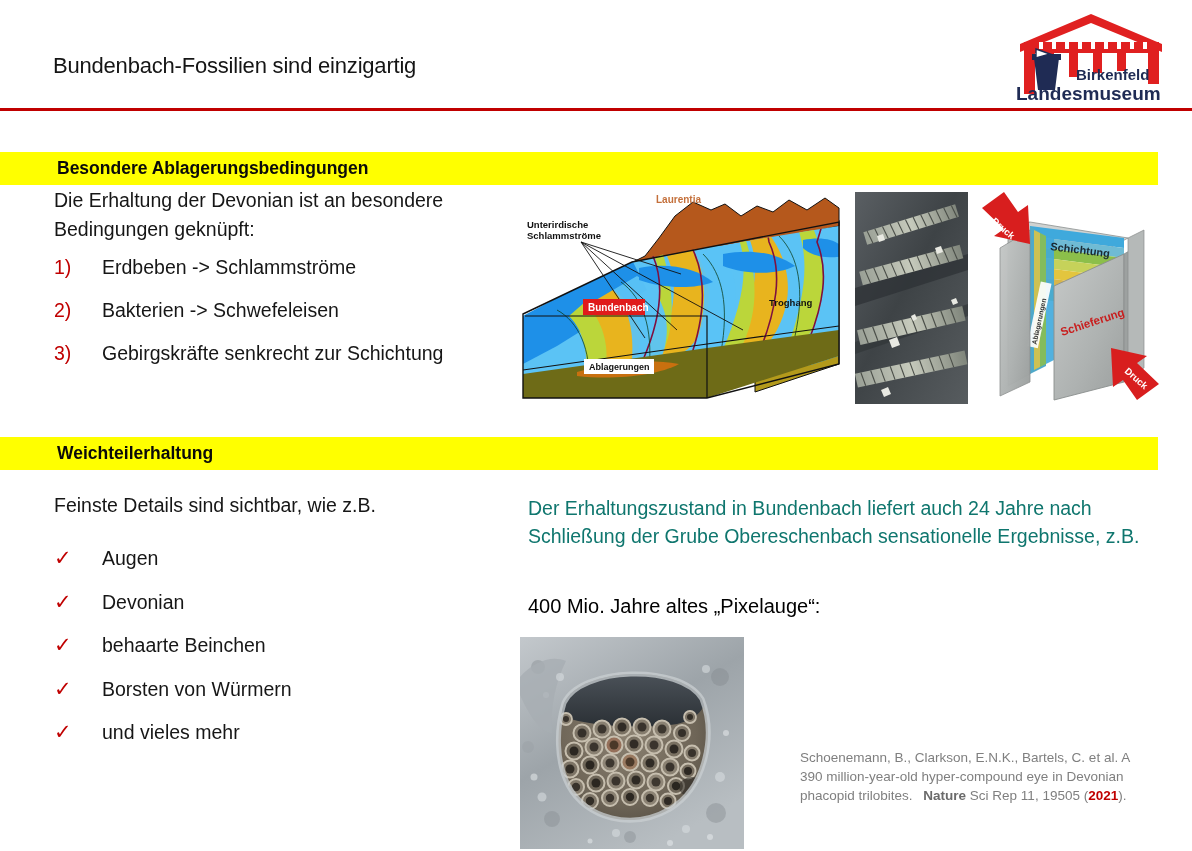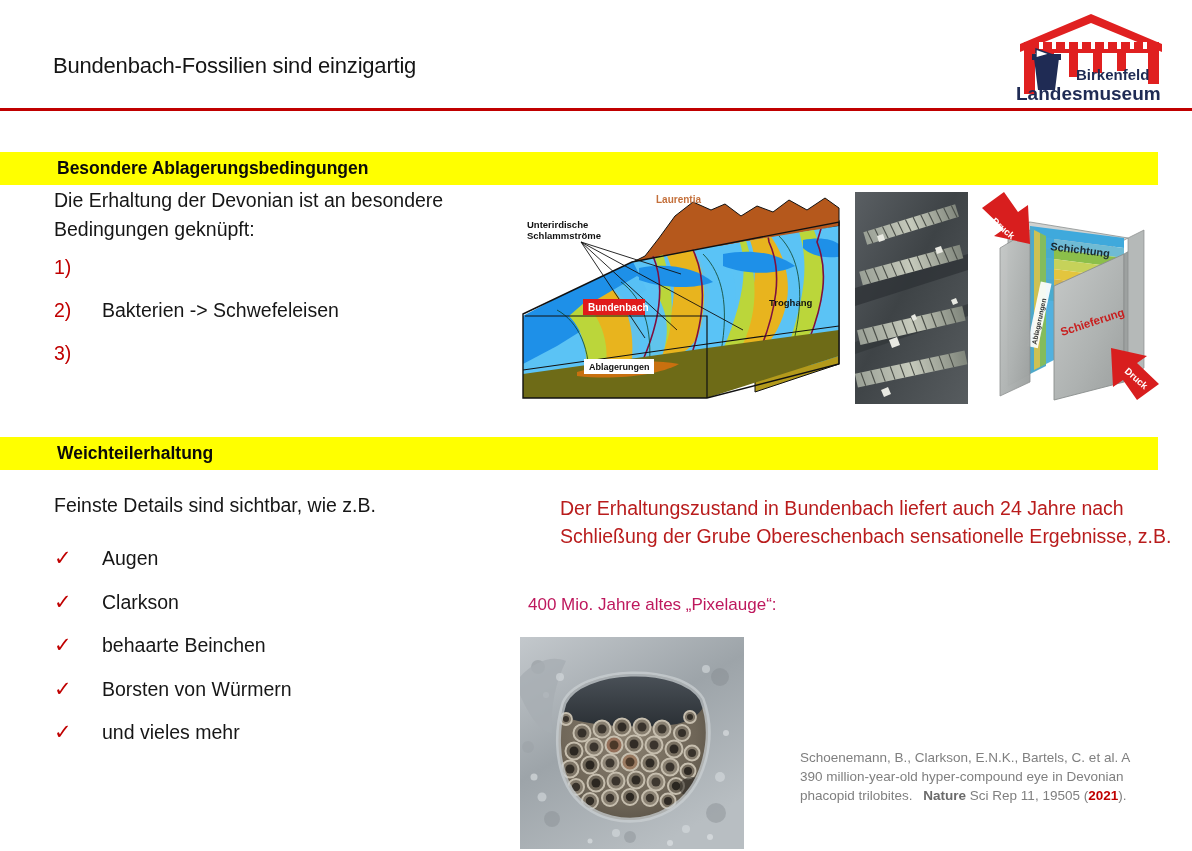--- a/index.html
+++ b/index.html
@@ -145,28 +145,27 @@
     transform: translateY(-1px);
   }
 
   
   .preserve-text {
     position: absolute;
     left: 528px; top: 494px;
     width: 615px;
     font-size: 19.5px;
     line-height: 28px;
-    color: #b91c1c;
-    margin-left: 32px;
+    color: #0f766e;
   }
   .pixel-eye-text {
     position: absolute;
     left: 528px; top: 595px;
-    font-size: 17px;
-    color: #be185d;
+    font-size: 20px;
+    color: #000000;
     white-space: nowrap;
   }
 
   
   .eye-photo {
     position: absolute;
     left: 520px; top: 637px;
     width: 224px; height: 212px;
     overflow: hidden;
   }
@@ -229,27 +228,29 @@
 
   <div class="band band-1">
     <div class="band-label">Besondere Ablagerungsbedingungen</div>
   </div>
 
   <div class="intro-text">Die Erhaltung der Devonian ist an besondere Bedingungen geknüpft:</div>
 
   <div class="num-list">
     <div class="num-item">
       <span class="num-marker">1)</span>
+      <span class="num-text">Erdbeben -&gt; Schlammströme</span>
     </div>
     <div class="num-item">
       <span class="num-marker">2)</span>
       <span class="num-text">Bakterien -&gt; Schwefeleisen</span>
     </div>
     <div class="num-item">
       <span class="num-marker">3)</span>
+      <span class="num-text">Gebirgskräfte senkrecht zur Schichtung</span>
     </div>
   </div>
 
   <div class="geo-diagram">
     <svg viewBox="0 0 330 218" xmlns="http://www.w3.org/2000/svg">
       <defs>
         <clipPath id="blockClip">
           <path d="M6 130 L112 74 L322 40 L322 170 L190 212 L6 212 Z"></path>
         </clipPath>
       </defs>
@@ -505,21 +506,21 @@
 
   <div class="soft-intro">Feinste Details sind sichtbar, wie z.B.</div>
 
   <div class="check-list">
     <div class="check-item">
       <span class="check-mark">✓</span>
       <span>Augen</span>
     </div>
     <div class="check-item">
       <span class="check-mark">✓</span>
-      <span>Clarkson</span>
+      <span>Devonian</span>
     </div>
     <div class="check-item">
       <span class="check-mark">✓</span>
       <span>behaarte Beinchen</span>
     </div>
     <div class="check-item">
       <span class="check-mark">✓</span>
       <span>Borsten von Würmern</span>
     </div>
     <div class="check-item">

